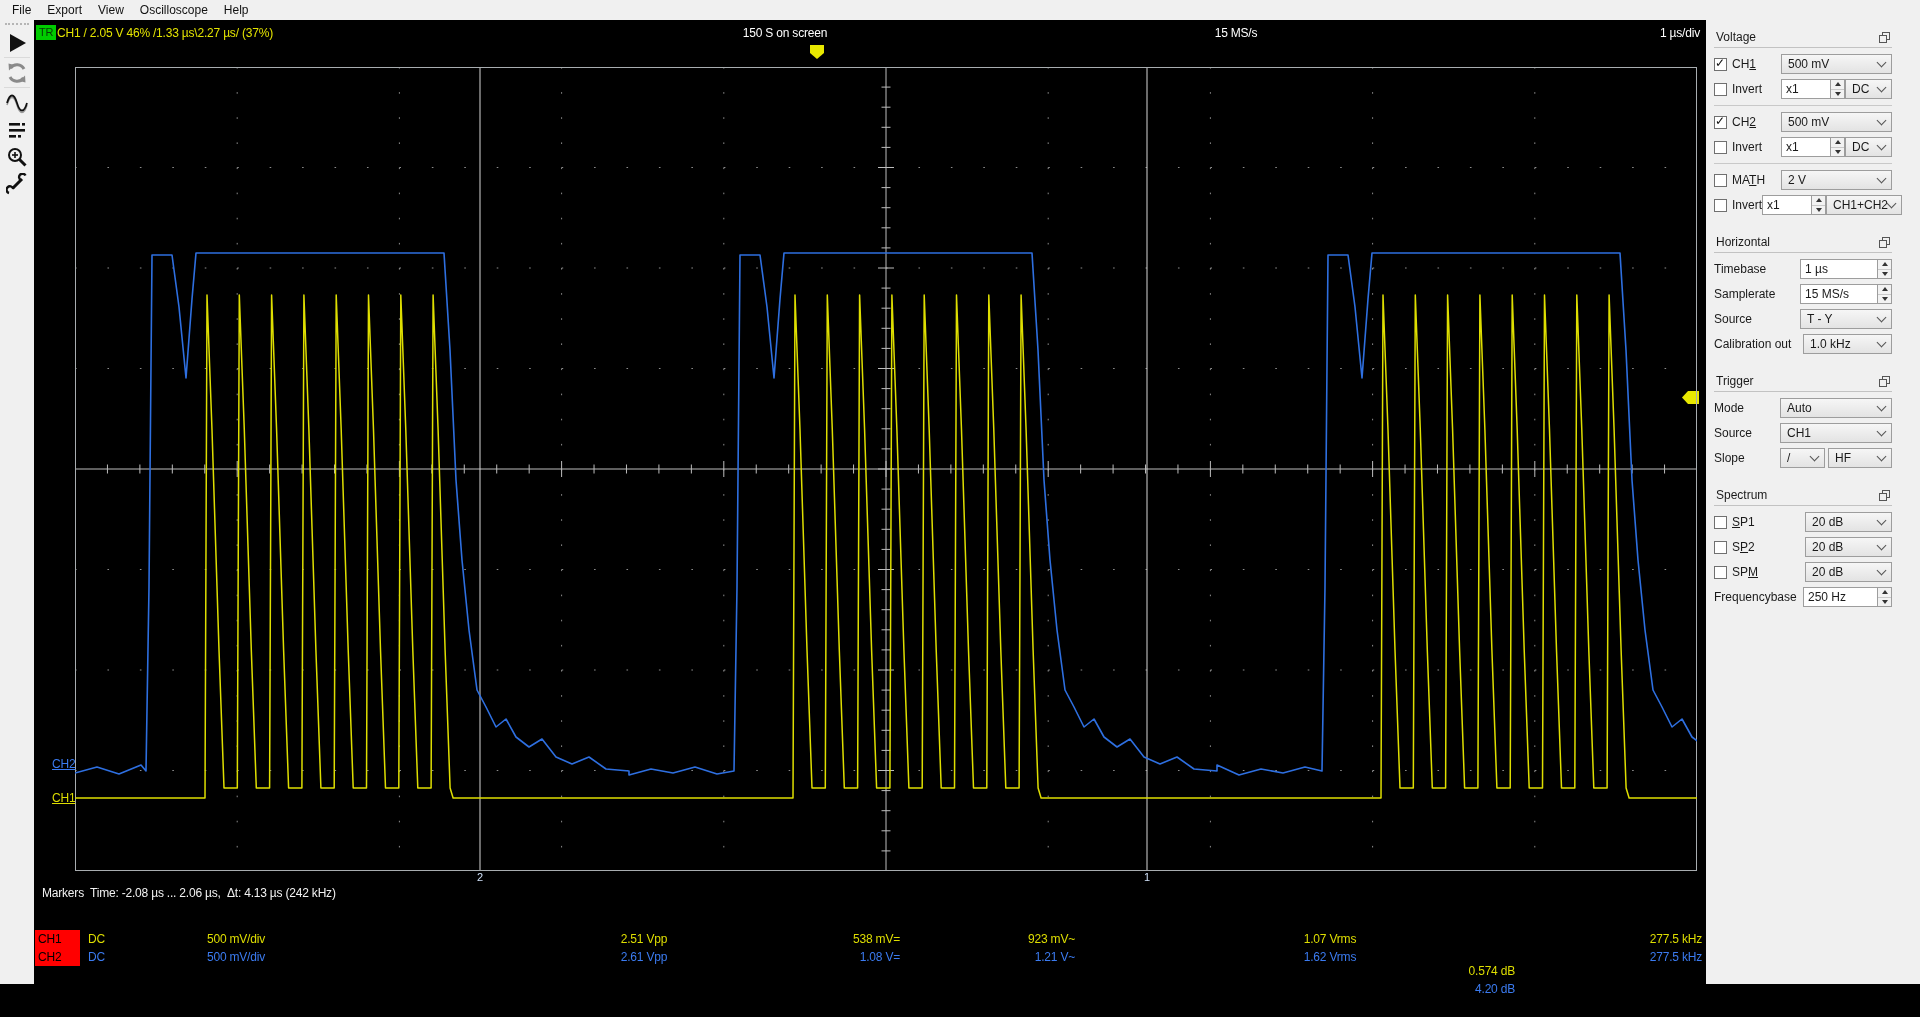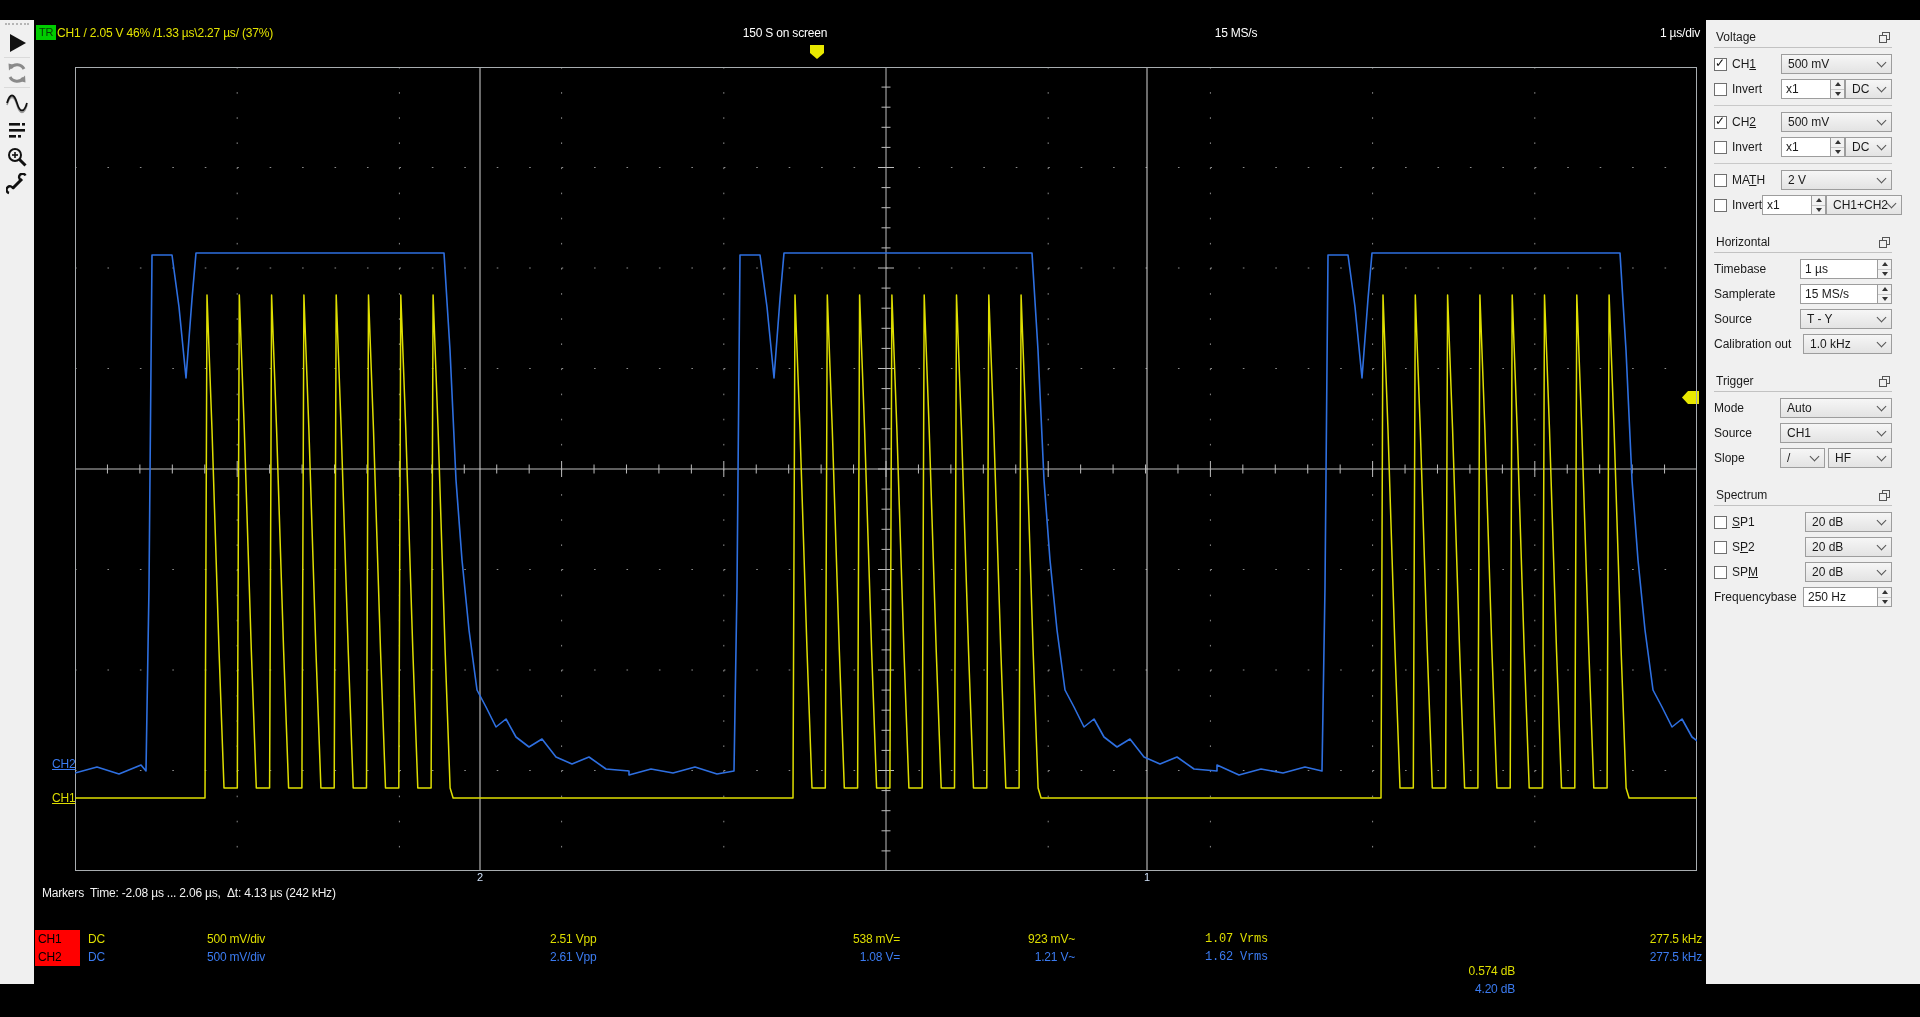--- a/index.html
+++ b/index.html
@@ -50,24 +50,24 @@
   .markers-readout { position:absolute; left:8px; top:866px; white-space:pre; color:#f2f2f2; }
   
   .meas-badge {
     position:absolute; left:1px; top:910px; width:45px; height:36px;
     color:#000; line-height:18px; padding-left:3px; font-size:12px;
   }
   .mcol { position:absolute; top:910px; line-height:18px; }
   .mcol div { height:18px; }
   .m-coupling { left:54px;  width:40px;  text-align:left; }
   .m-scale    { left:131px; width:100px; text-align:right; }
-  .m-vpp      { left:516px; width:120px; text-align:left; }
+  .m-vpp      { left:550px; width:120px; text-align:center; }
   .m-vdc      { left:746px; width:120px; text-align:right; }
   .m-vac      { left:921px; width:120px; text-align:right; }
-  .m-vrms     { left:1171px; width:120px; text-align:left;font-family:Liberation Mono, monospace; }
+  .m-vrms     { left:1236px; width:120px; text-align:center; }
   .m-db       { left:1361px; width:120px; text-align:right;margin-top:32px; }
   .m-freq     { left:1548px; width:120px; text-align:right; }
   .c1 { color:#dede00; } .c2 { color:#3b7bf0; }
   
   .rightpanel {
     position:absolute; left:1706px; top:20px; width:214px; height:964px;
     background:#f0f0f0; color:#1a1a1a; padding:2px 28px 0 8px;
   }
   .sec { margin-top:4px; }
   .sec + .sec { margin-top:16px; }
@@ -100,20 +100,27 @@
   .statusbar { position:absolute; left:0; top:984px; width:1920px; height:33px; background:#f0f0f0; }
   .status-field { position:absolute; left:1px; top:4px; width:1917px; height:26px;
     background:#fff; border:1px solid #6e6e6e; border-right-color:#d0d0d0; border-bottom-color:#d0d0d0;
     display:flex; align-items:center; padding-left:6px; color:#000; }
 </style>
 </head>
 <body>
 
 <div id="root">
 
+  <div class="menubar">
+    <span class="menu-item">File</span>
+    <span class="menu-item">Export</span>
+    <span class="menu-item">View</span>
+    <span class="menu-item">Oscilloscope</span>
+    <span class="menu-item">Help</span>
+  </div>
 
   <div class="toolbar">
     <div class="tb-handle"></div>
     <div class="tb-btn">
       <svg width="22" height="22" viewBox="0 0 22 22">
         <polygon points="4,2 20,11 4,20" fill="#111"></polygon>
       </svg>
     </div>
     <div class="tb-sep"></div>
     <div class="tb-btn">

